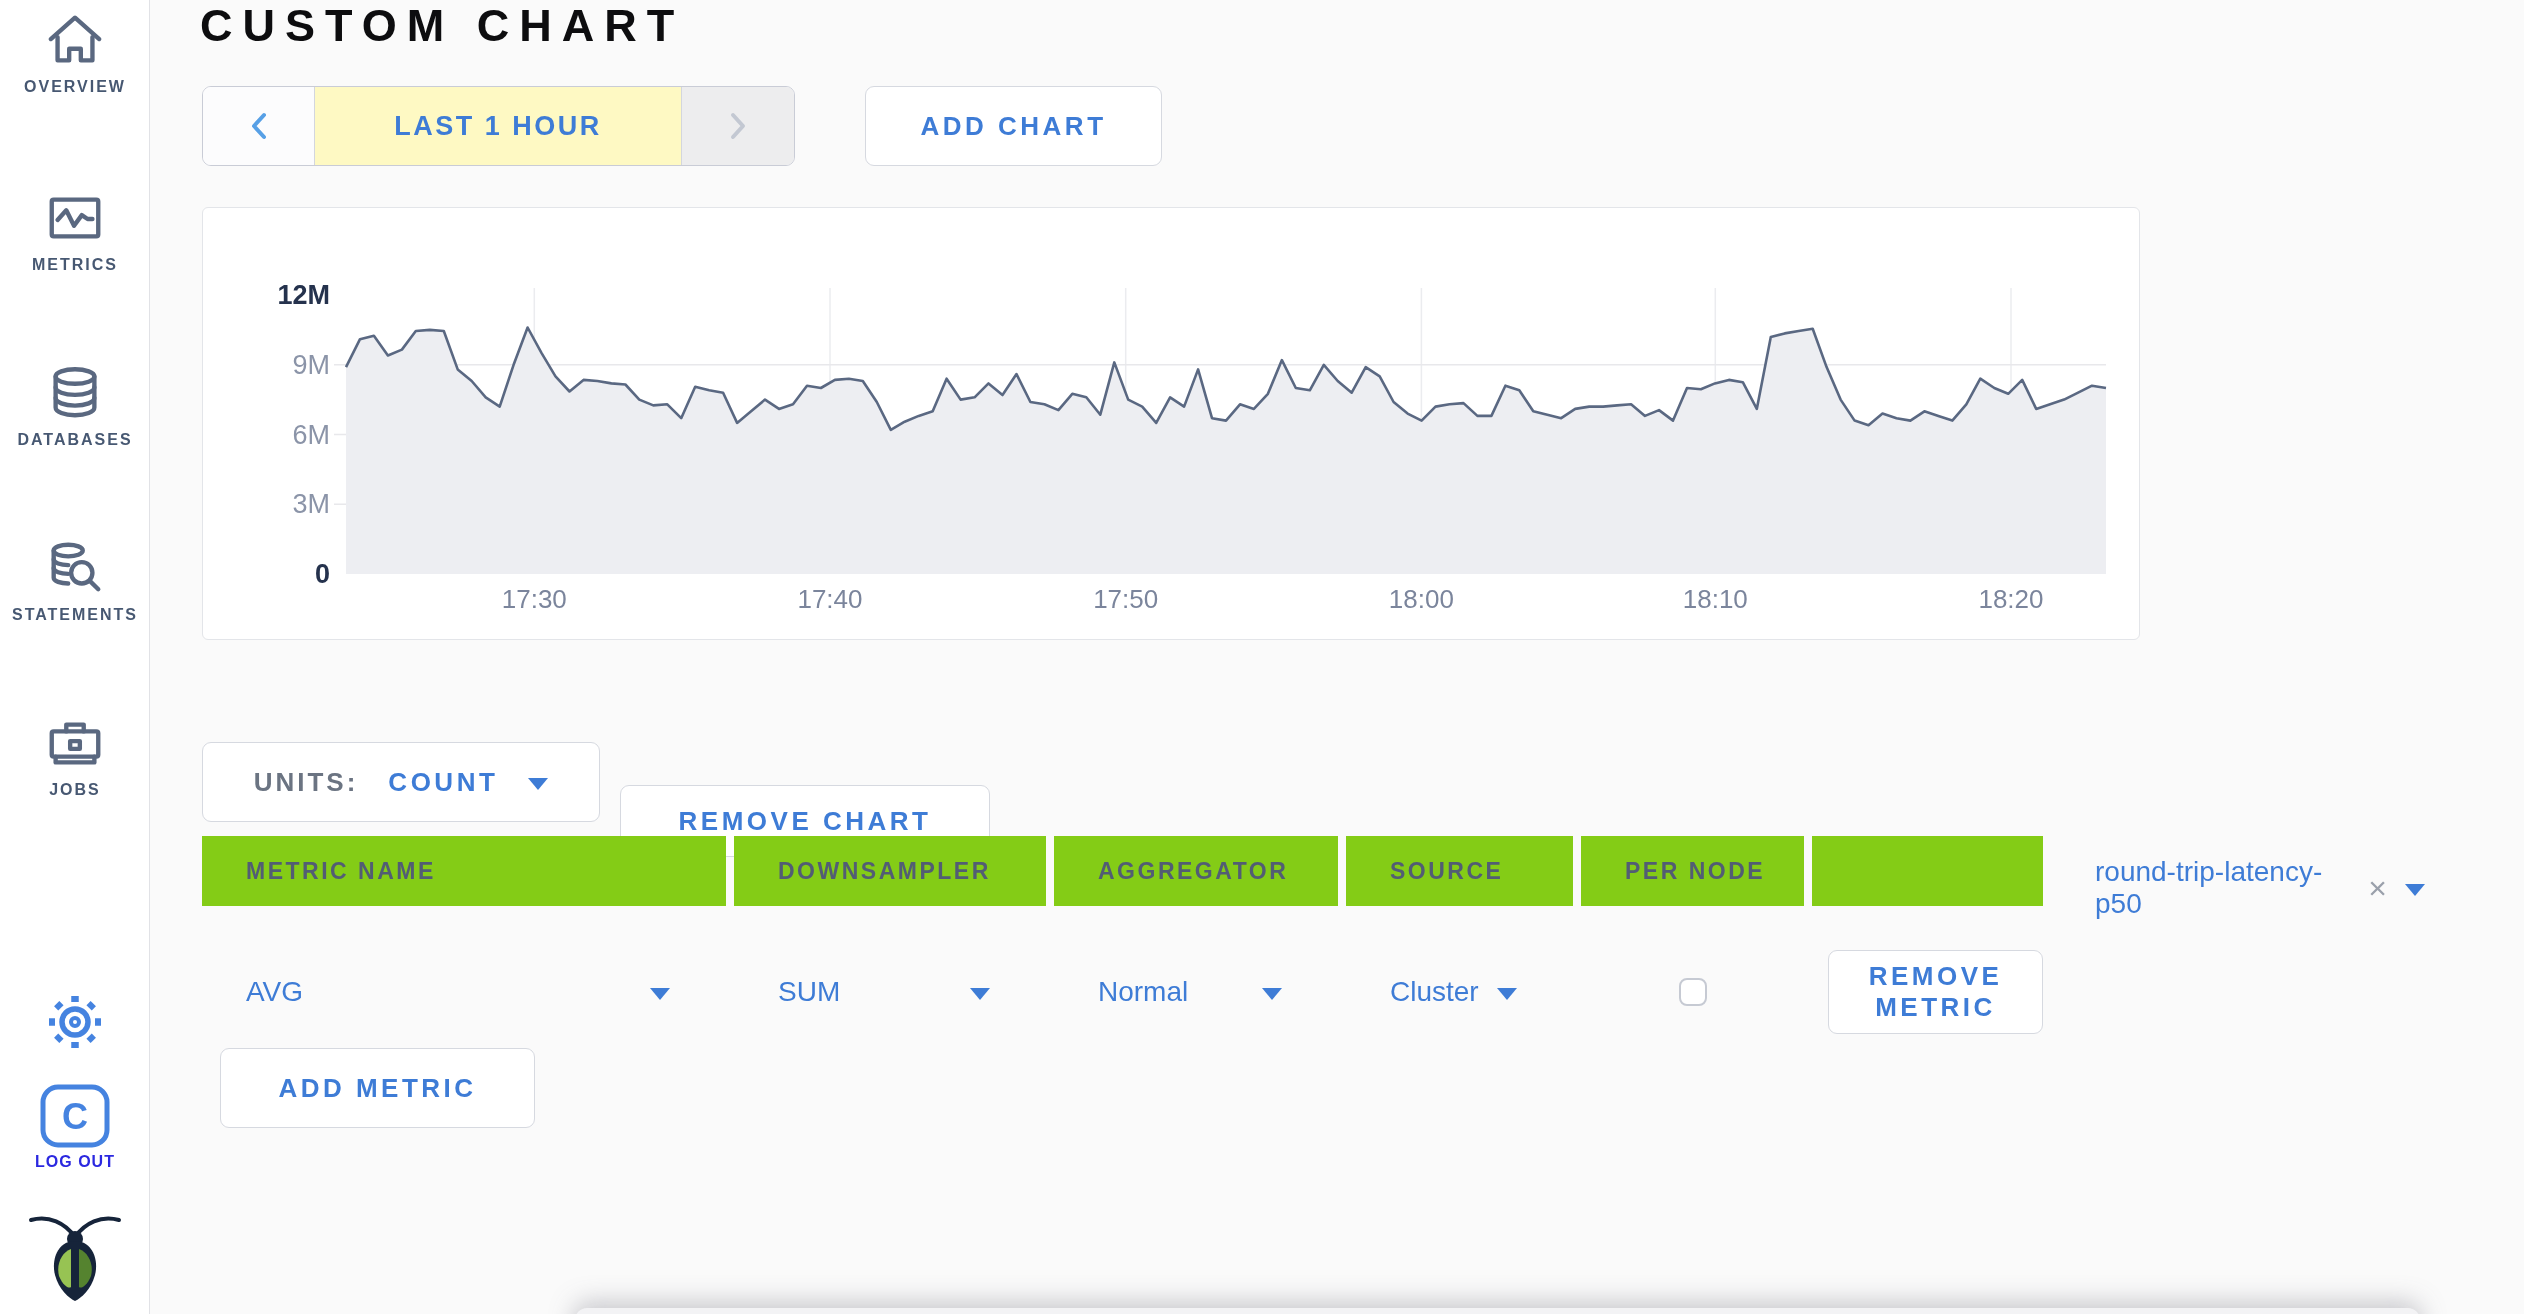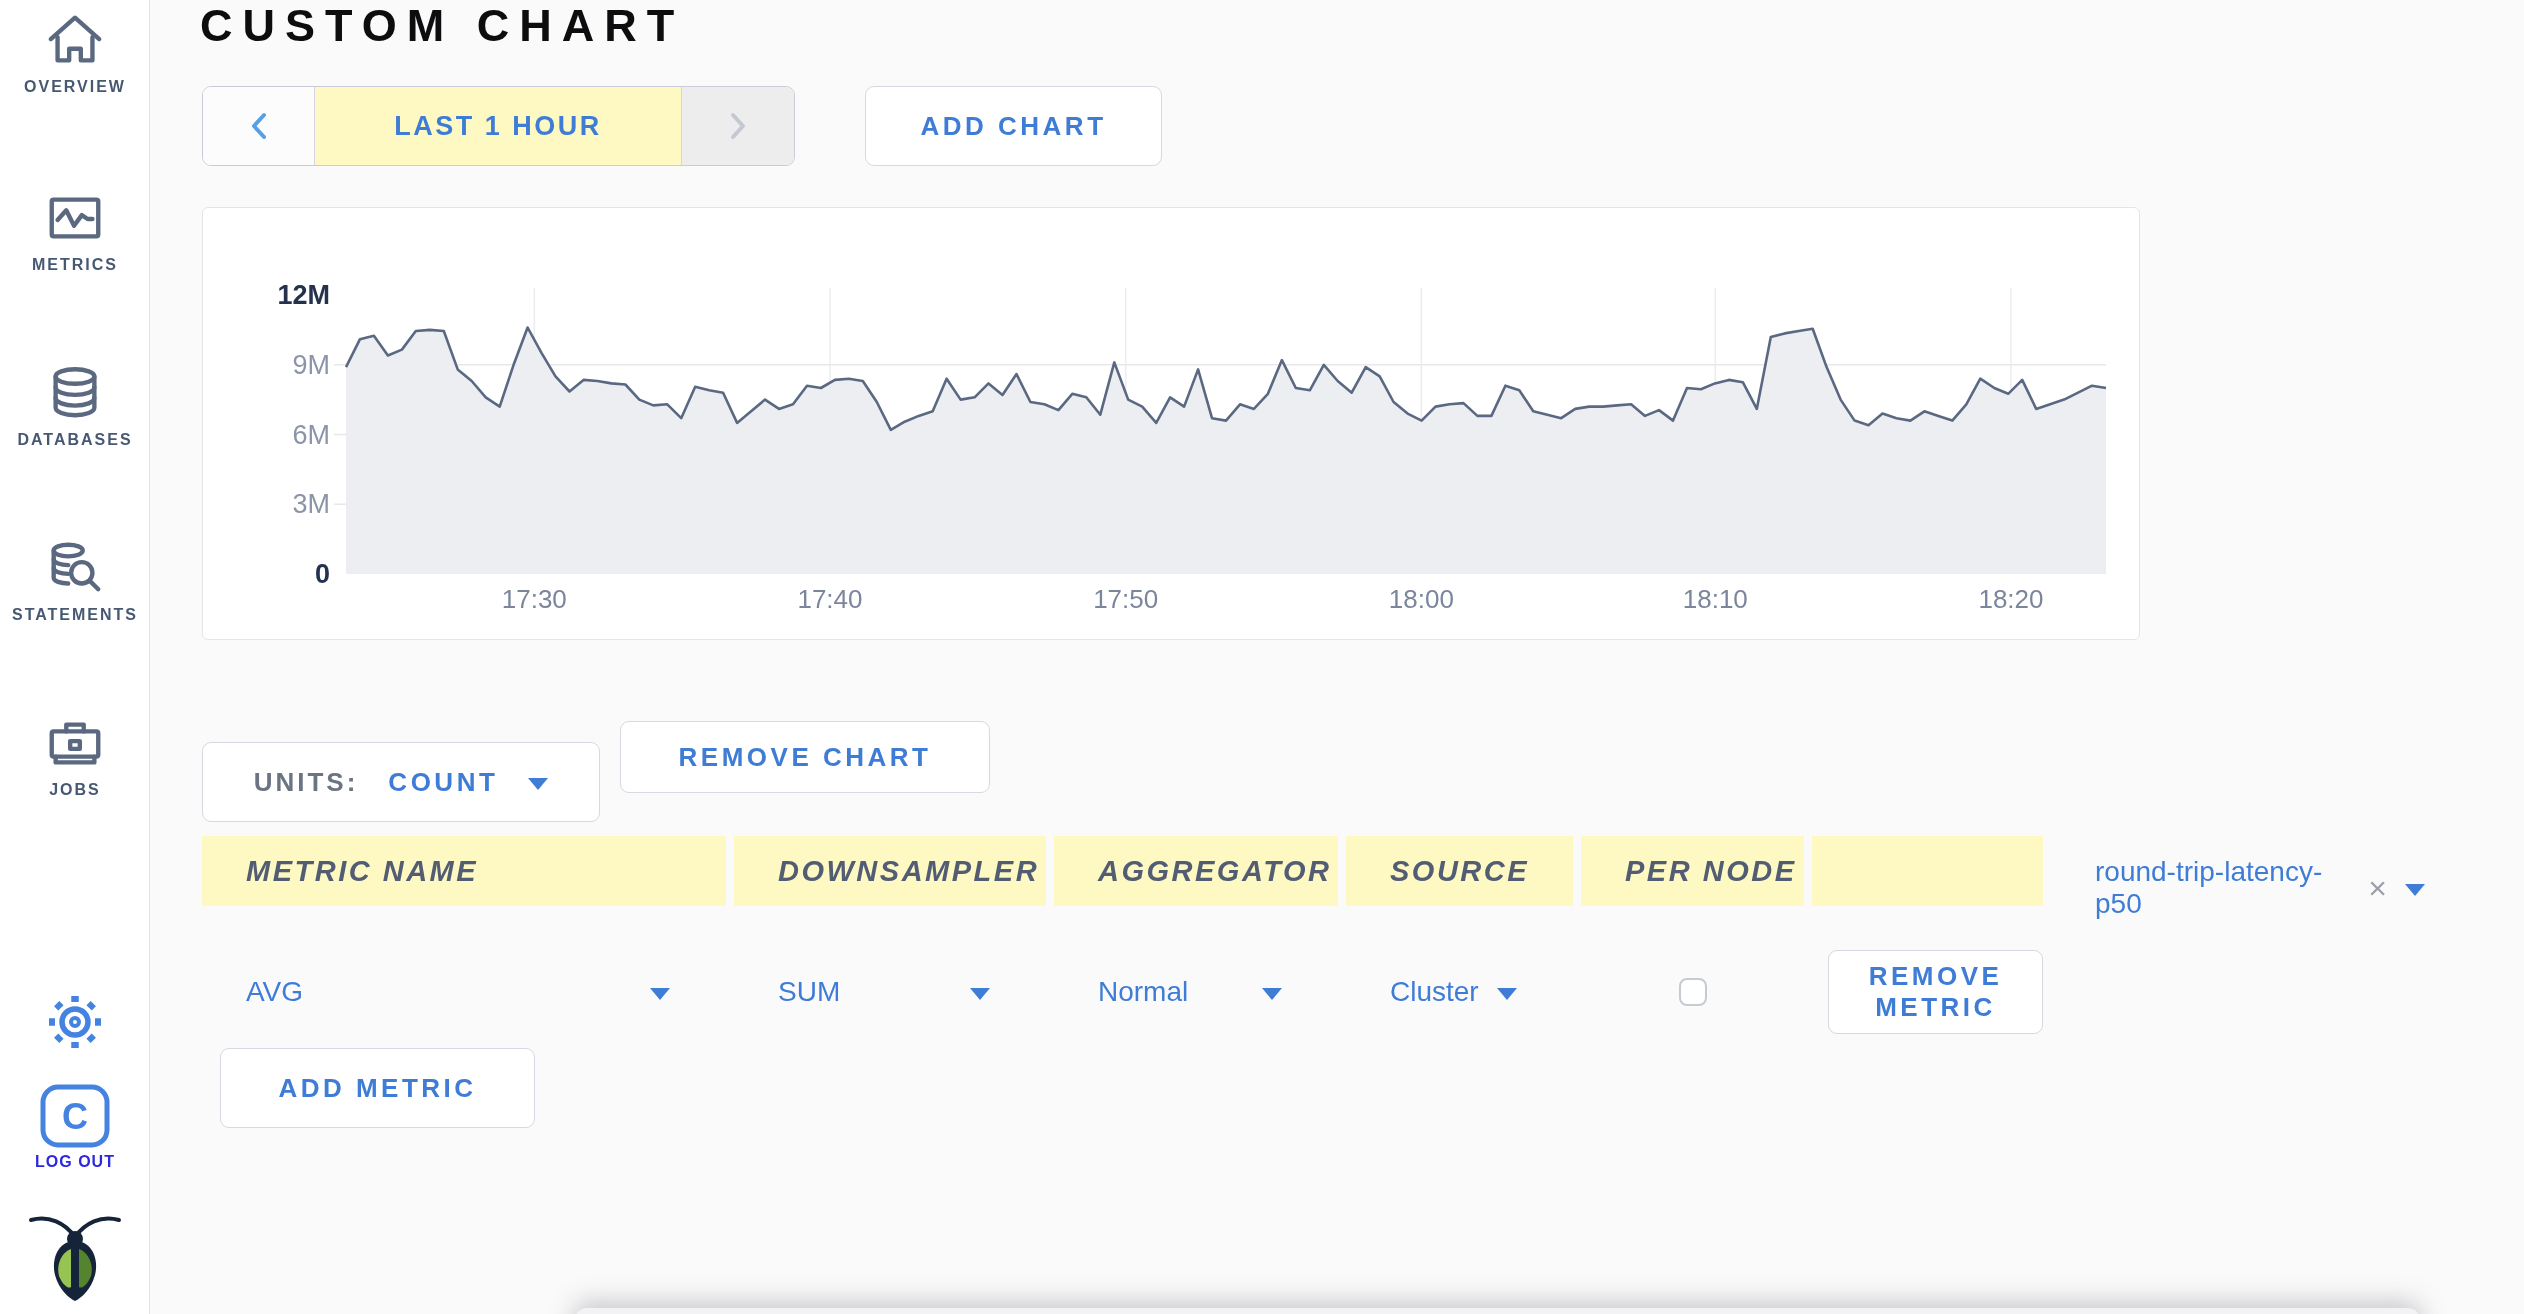--- a/index.html
+++ b/index.html
@@ -58,38 +58,37 @@
     background:#ffffff; border:1px solid #e3e5e9; border-radius:6px;
   }
   .chart-card svg { position:absolute; left:0; top:0; }
   .ylab-strong { font-size:27px; font-weight:700; fill:#25324d; }
   .ylab-soft   { font-size:27px; font-weight:400; fill:#8b94a8; }
   .xlab        { font-size:26px; font-weight:400; fill:#7b859c; }
 
   
   .units-btn { position:absolute; left:202px; top:742px; width:398px; height:80px; gap:30px; }
   .units-prefix { color:#6b7482; letter-spacing:3px; }
-  .remove-chart-btn { position:absolute; left:620px; top:721px; width:370px; height:72px; }
+  .remove-chart-btn { position:absolute; left:620px; top:785px; width:370px; height:72px; }
   .caret {
     width:0; height:0; display:inline-block;
     border-left:10px solid transparent; border-right:10px solid transparent;
     border-top:12px solid #3e7cd6; margin-top:4px;
   }
 
   
   .metrics-table {
     position:absolute; left:202px; top:836px;
     display:grid; grid-template-columns:524px 312px 284px 227px 223px 231px 422px;
     column-gap:8px;
   }
   .th {
-    height:70px; background:#fef9c3; display:flex; align-items:center;
-    padding-left:44px; font-size:29px; font-weight:700; letter-spacing:2.5px; color:#525d74;
+    height:70px; background:#84cc16; display:flex; align-items:center;
+    padding-left:44px; font-size:23px; font-weight:700; letter-spacing:2.5px; color:#525d74;
     white-space:nowrap;
-    font-style:italic;
   }
   .td { height:104px; display:flex; align-items:center; padding-left:44px; font-size:28px; color:#3e7cd6; }
   .td.dropdown-cell { padding-right:56px; cursor:pointer;gap:15px; }
   .td .cell-caret { margin-left:auto; }
   .metric-name-cell { padding-right:48px; }
   .metric-x { color:#9aa0ab; font-size:32px; margin-left:auto; margin-right:18px; cursor:pointer; line-height:1; }
   .checkbox-cell { justify-content:center; padding-left:0; }
   .pernode-checkbox {
     appearance:none; -webkit-appearance:none;
     width:28px; height:28px; background:#ffffff;

